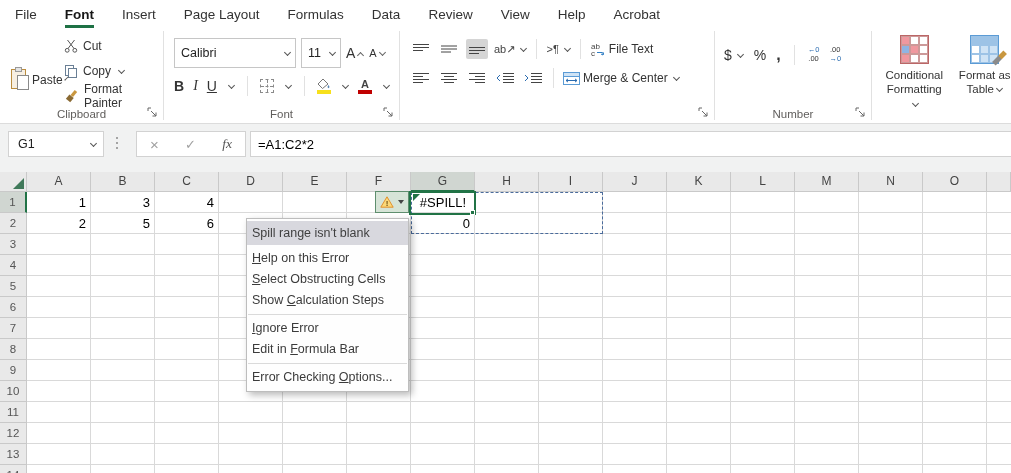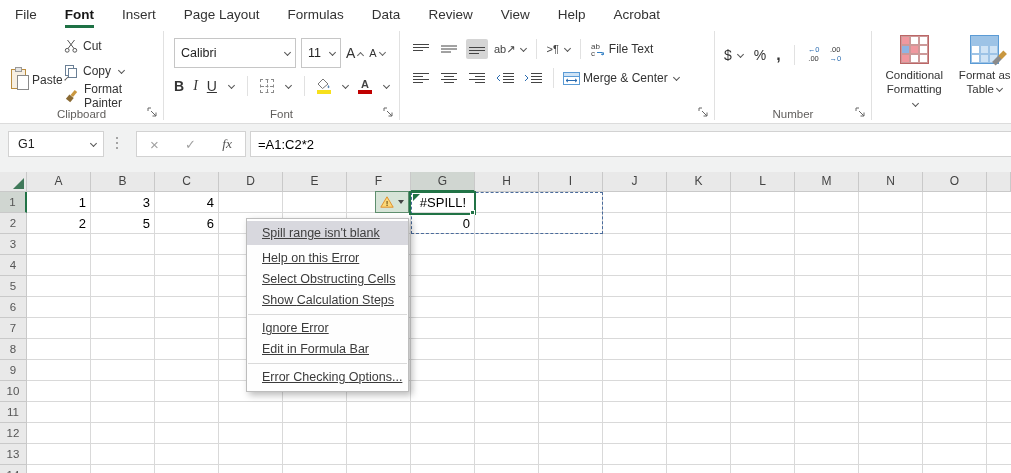--- a/index.html
+++ b/index.html
@@ -119,21 +119,21 @@
   .fill-handle { position:absolute; left:470px; top:38px; width:5px; height:5px;
                  background:#217346; border:1px solid #fff; }
   .errbtn { position:absolute; left:375px; top:19px; width:34px; height:22px; background:#d6e4d7;
             border:1px solid #5e8e6e; display:flex; align-items:center; justify-content:center; gap:4px; }
   .errbtn .dn { width:0; height:0; border-left:3.5px solid transparent; border-right:3.5px solid transparent;
                 border-top:4px solid #444; }
 
   
   .menu { position:absolute; left:246px; top:218px; width:163px; background:#fefefe;
           border:1px solid #bdbdbd; box-shadow:3px 3px 7px rgba(0,0,0,.28); z-index:20; padding:2px 0 3px; }
-  .mi { height:21px; line-height:21px; padding-left:15px; font-size:12.5px; color:#3b3b3b; white-space:nowrap;text-decoration:underline; }
+  .mi { height:21px; line-height:21px; padding-left:5px; font-size:12.5px; color:#3b3b3b; white-space:nowrap; }
   .mi.title { height:24px; line-height:24px; background:#d8d8de; color:#3f3f3f; margin-bottom:3px; }
   .mi .key { text-decoration:underline; }
   .msep { height:1px; background:#dadada; margin:3px 1px; }
 
   svg { display:block; }
 </style>
 </head>
 <body>
 
 <div class="app">

